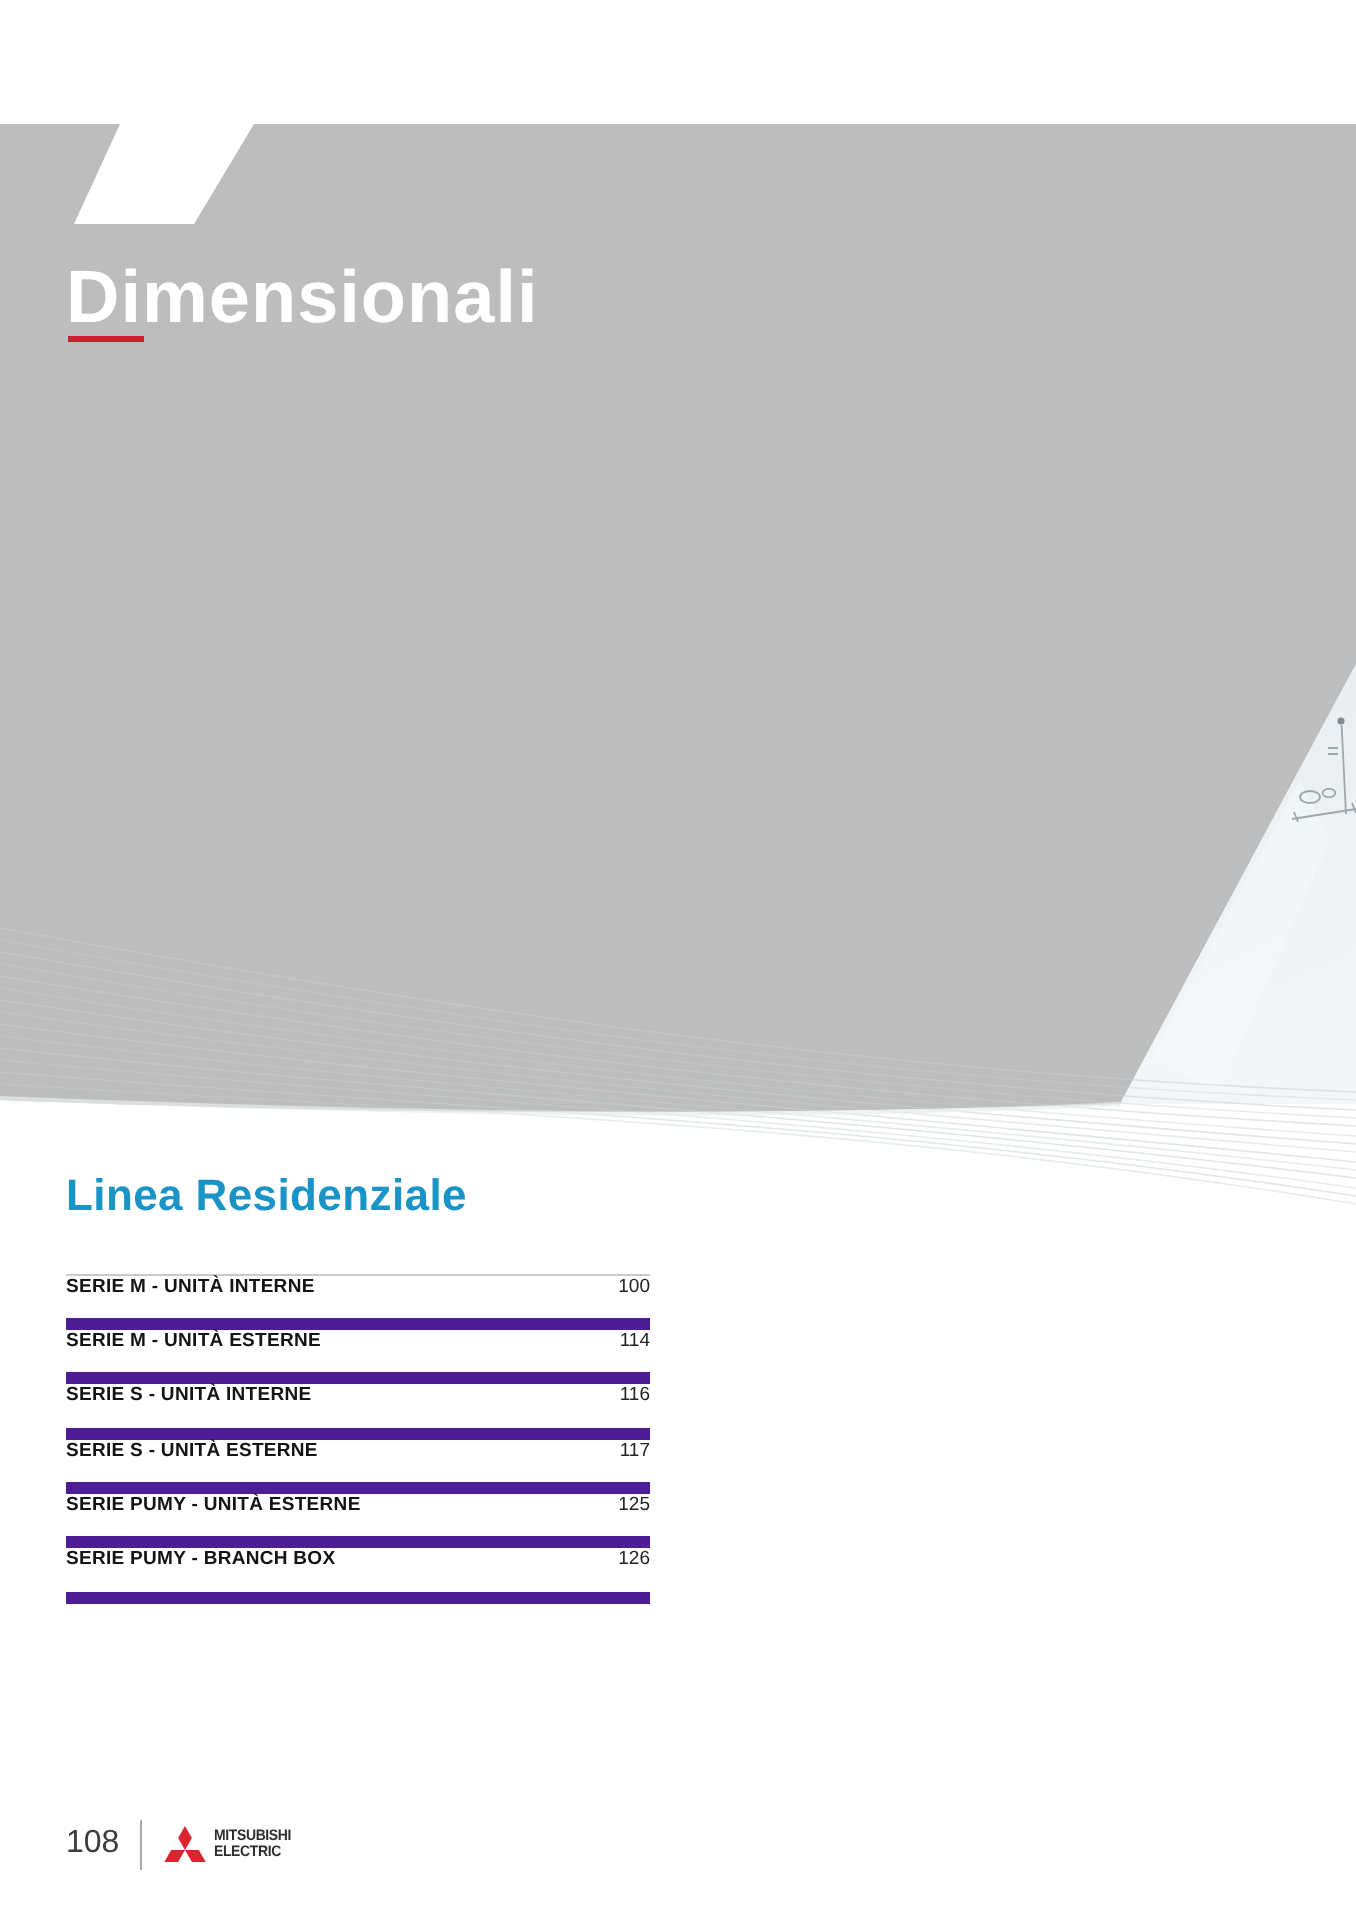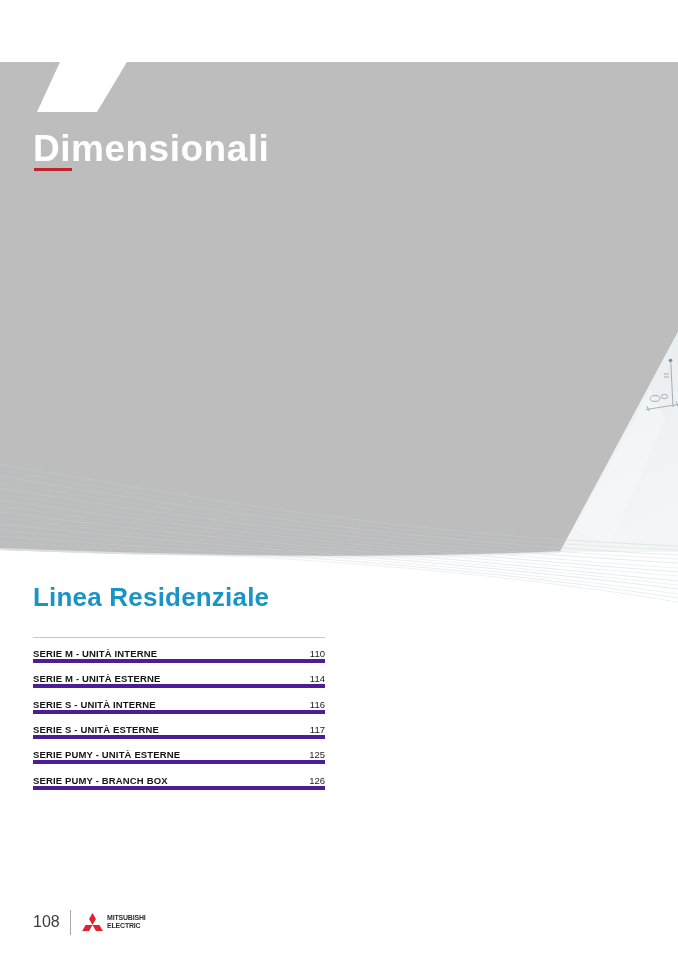--- a/index.html
+++ b/index.html
@@ -19,27 +19,27 @@
     color:#ffffff;letter-spacing:0.5px;
   }
   .title-underline{
     position:absolute;left:34px;top:168px;width:38px;height:3px;
     background:#c0242c;
   }
   
   .toc-col{position:absolute;top:586px;width:292px;}
   .col-left{left:33px;}
   .col-right{left:341px;}
-  .toc-heading{margin:0;font-size:26px;line-height:23.5px;font-weight:bold;letter-spacing:0.2px;}
+  .toc-heading{margin:0;font-size:22px;line-height:23.5px;font-weight:bold;letter-spacing:0.2px;}
   .h-blue{color:#1a94c6;}
   .h-green{color:#4fae4c;}
   .toc-list{margin-top:27px;border-top:1px solid #c9c9c9;}
   .toc-row{
-    display:flex;justify-content:space-between;align-items:flex-end;
-    height:21.4px;border-bottom:4px solid #4c1d95;
+    display:flex;justify-content:space-between;align-items:flex-start;
+    height:21.4px;border-bottom:6px solid #4c1d95;
     cursor:pointer;
   }
   .toc-label{font-size:9.5px;font-weight:bold;color:#141414;letter-spacing:0.15px;}
   .toc-page{font-size:9.5px;color:#222222;}
   
   .footer{
     position:absolute;left:33px;top:908px;height:28px;
     display:flex;align-items:center;
   }
   .page-number{font-size:16px;color:#3d3d3d;min-width:19px;}
@@ -104,21 +104,21 @@
     <h1 class="page-title">Dimensionali</h1>
     <div class="title-underline"></div>
   </div>
 
   <section class="toc-col col-left">
     <h2 class="toc-heading h-blue">Linea Residenziale</h2>
     <div class="toc-list">
 
         <div class="toc-row">
           <span class="toc-label">SERIE M - UNITÀ INTERNE</span>
-          <span class="toc-page">110</span>
+          <span class="toc-page">100</span>
         </div>
 
         <div class="toc-row">
           <span class="toc-label">SERIE M - UNITÀ ESTERNE</span>
           <span class="toc-page">114</span>
         </div>
 
         <div class="toc-row">
           <span class="toc-label">SERIE S - UNITÀ INTERNE</span>
           <span class="toc-page">116</span>

